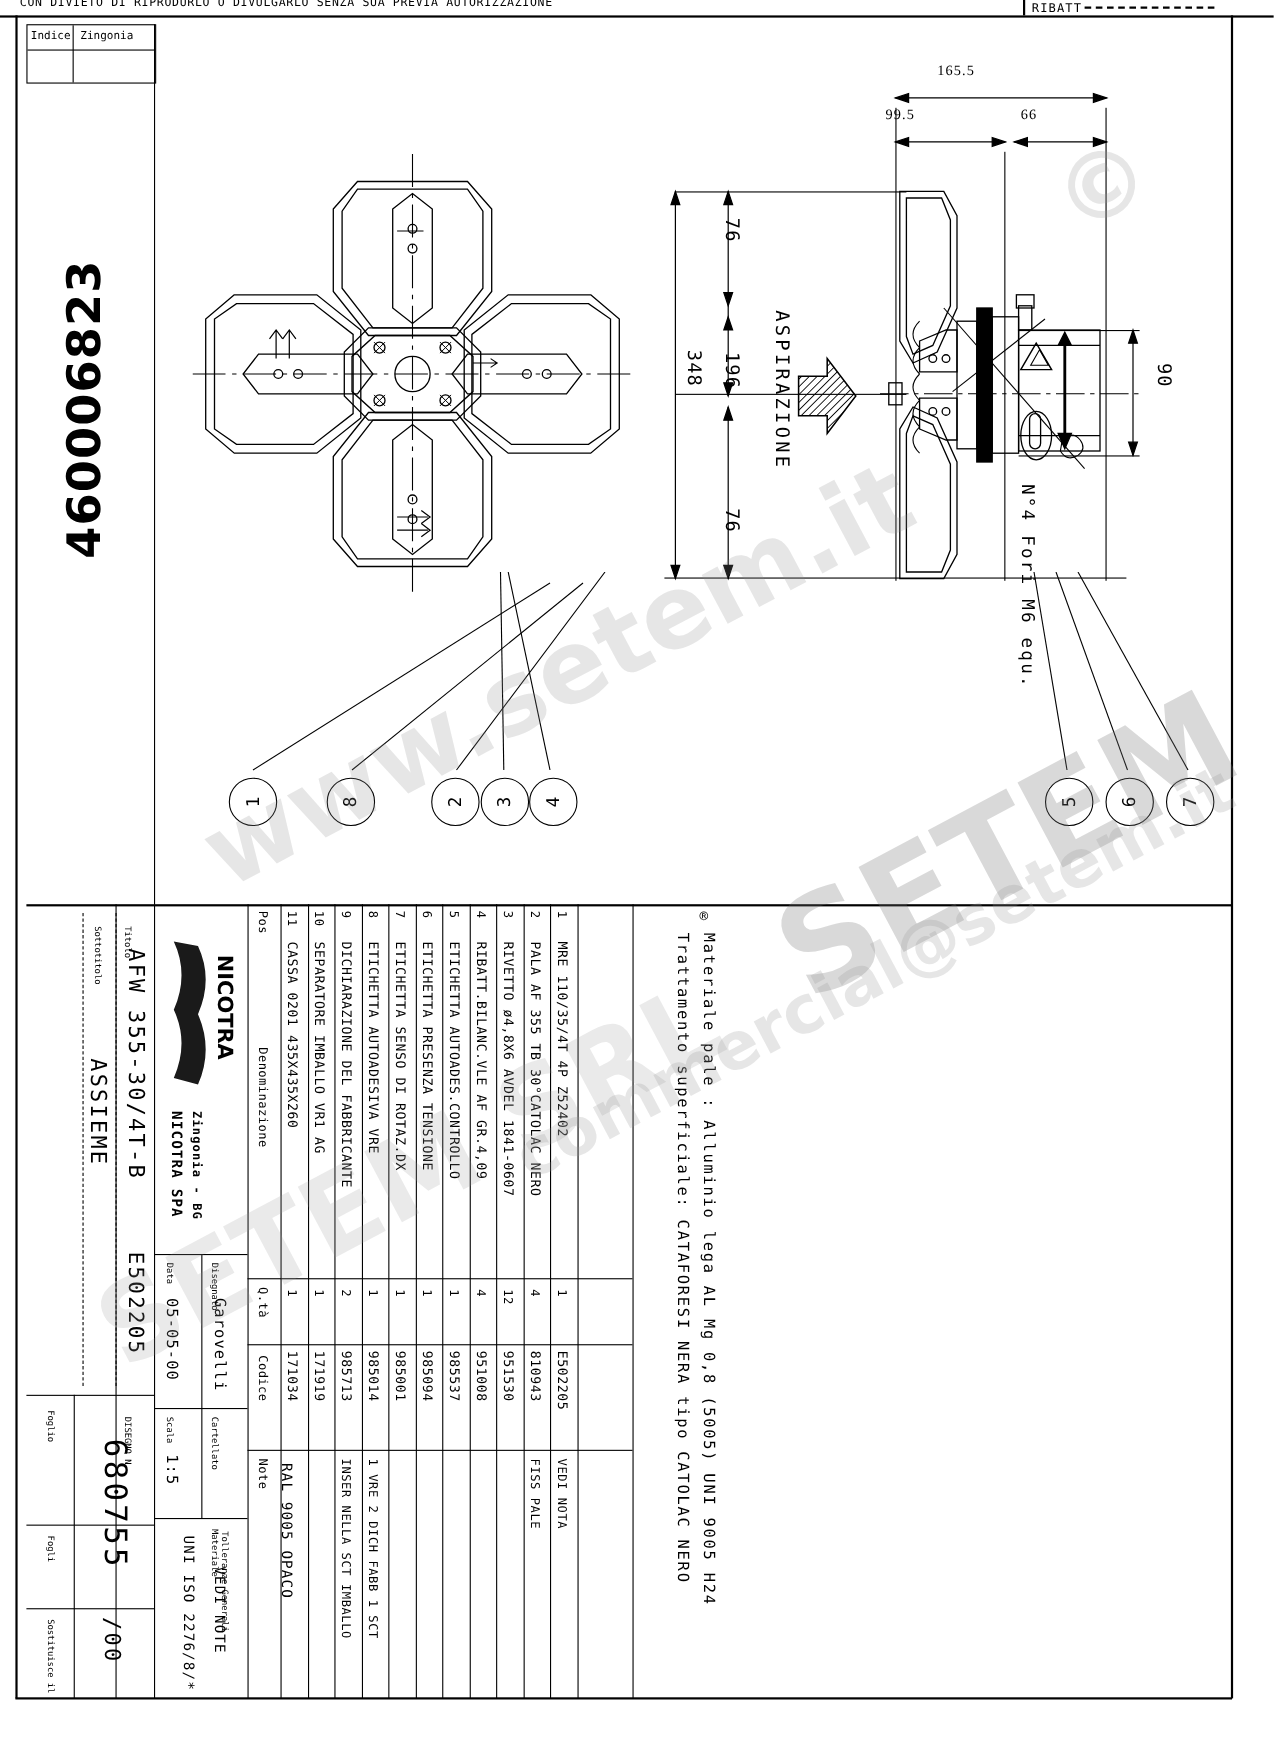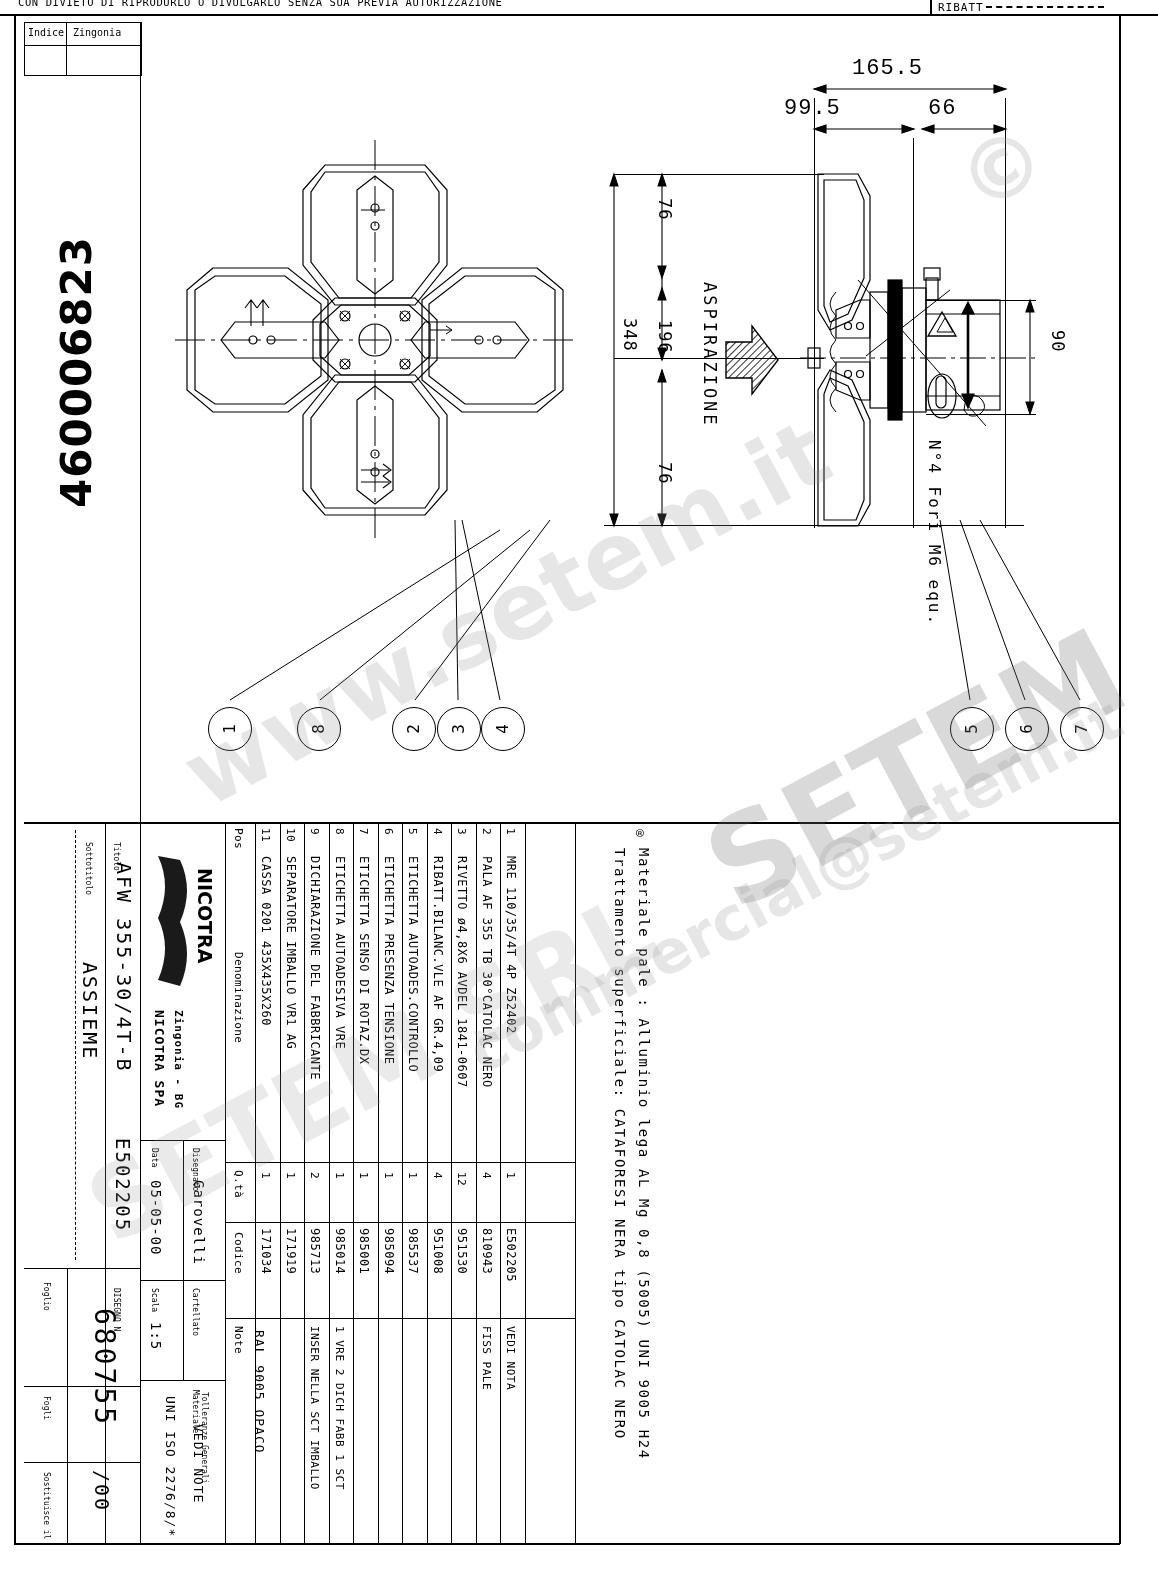--- a/index.html
+++ b/index.html
@@ -12,21 +12,21 @@
   .hl{height:1px;} .vl{width:1px;}
   #topnote{position:absolute;left:18px;top:-4px;font-size:10.5px;letter-spacing:.6px;
            white-space:nowrap;}
   #pratico{position:absolute;left:938px;top:1px;font-size:11px;letter-spacing:1px;}
   #pratico .dash{display:inline-block;width:118px;border-bottom:2px dashed #000;
                  vertical-align:3px;margin-left:2px;}
   .frame{position:absolute;border:1.6px solid #000;}
   .cellhdr{font-size:10px;}
   #bigcode{position:absolute;left:52px;top:236px;font-size:42px;font-weight:bold;
            font-family:"DejaVu Sans","Liberation Sans",sans-serif;letter-spacing:1px;}
-  .dim{font-size:22px;letter-spacing:1px;font-family:Liberation Mono, monospace;}
+  .dim{font-size:13px;letter-spacing:1px;font-family:Liberation Serif, serif;}
   .dimv{font-size:17px;letter-spacing:1px;}
   .balloon{position:absolute;width:42px;height:42px;border:1.5px solid #000;
            border-radius:50%;background:#fff;}
   .balloon span{display:block;width:42px;height:42px;line-height:42px;text-align:center;
                 font-size:16px;transform:rotate(-90deg);}
   .wm{position:absolute;color:rgba(120,120,120,.30);font-weight:bold;
       font-family:"DejaVu Sans","Liberation Sans",sans-serif;pointer-events:none;
       white-space:nowrap;}
   .tbl-txt{font-size:11px;letter-spacing:.4px;}
   .tiny{font-size:8px;}
@@ -112,21 +112,21 @@
 </svg>
 
 <div class="abs dim" style="left:852px;top:56px;">165.5</div>
 <svg class="abs" style="left:810px;top:80px;" width="200" height="18">
   <g stroke="#000" stroke-width="1.1" fill="#000">
     <path d="M4 9 H196" fill="none"></path>
     <path d="M4 9 l12 -4 v8 z"></path>
       <path d="M196 9 l-12 -4 v8 z"></path>
   </g>
 </svg>
-<div class="abs dim" style="left:784px;top:96px;">99.5</div>
+<div class="abs dim" style="left:805px;top:96px;">99.5</div>
 <div class="abs dim" style="left:928px;top:96px;text-align:center;">66</div>
 <svg class="abs" style="left:810px;top:120px;" width="200" height="18">
   <g stroke="#000" stroke-width="1.1" fill="#000">
     <path d="M4 9 H104 M112 9 H196" fill="none"></path>
     <path d="M4 9 l12 -4 v8 z"></path>
       <path d="M104 9 l-12 -4 v8 z"></path>
     <path d="M112 9 l12 -4 v8 z"></path>
       <path d="M196 9 l-12 -4 v8 z"></path>
   </g>
 </svg>

